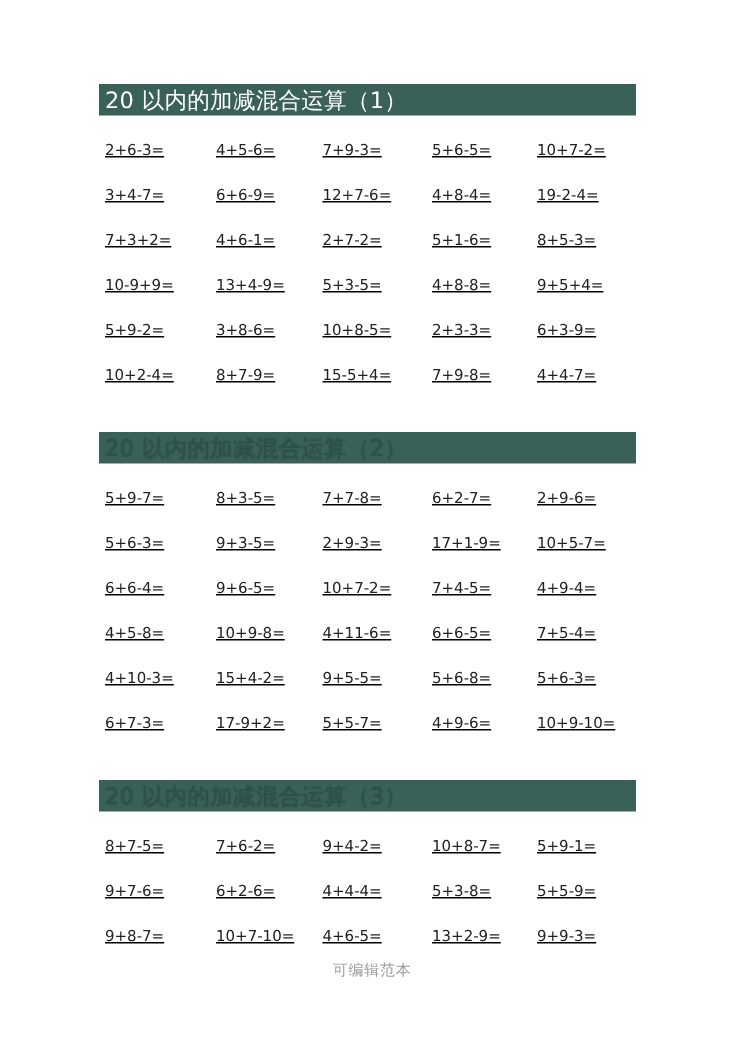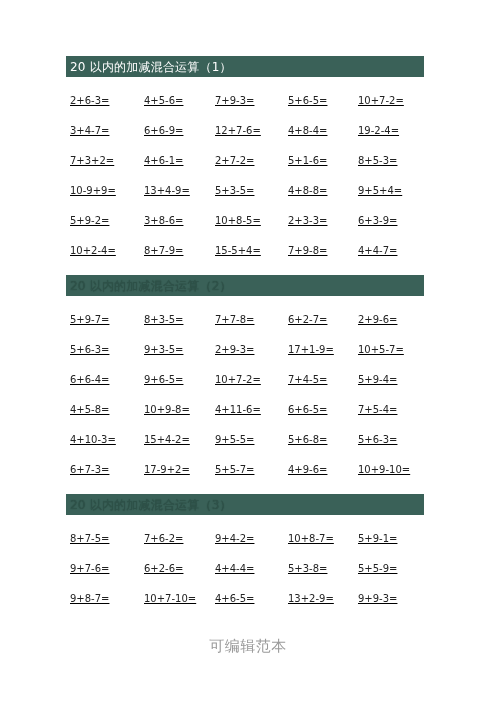--- a/index.html
+++ b/index.html
@@ -38,21 +38,21 @@
     height: 21px;
     background: #3a6158;
     box-sizing: border-box;
     padding: 1px 0 0 4px;
     display: flex;
     align-items: center;
     overflow: hidden;
   }
   .section-title {
     font-family: "DejaVu Sans", sans-serif;
-    font-size: 12px;
+    font-size: 15px;
     line-height: 13px;
     letter-spacing: 0.2px;
     white-space: nowrap;
     color: #ffffff;
   }
   
   .section.faded .section-title {
     color: #2f5249;
     opacity: 0.92;
     text-shadow: 0 0 1px rgba(20,45,38,0.7);
@@ -76,37 +76,37 @@
     font-size: 10px;
     line-height: 12px;
     color: #222222;
     white-space: nowrap;
     padding-left: 4px;
     box-sizing: border-box;
   }
 
   
   .section + .section {
-    margin-top: 9px;
+    margin-top: 22px;
   }
   .sec1 .problems { padding-top: 9px; }
   .sec2 .problems { padding-top: 9px; }
   .sec3 .problems { padding-top: 9px; }
 
   
   .footer {
     position: absolute;
     left: 0;
     top: 637px;
     width: 496px;
     text-align: center;
   }
   .footer-text {
     font-family: "DejaVu Sans", sans-serif;
-    font-size: 15px;
+    font-size: 10px;
     color: #9a9a9a;
     letter-spacing: 0.5px;
   }
 </style>
 </head>
 <body>
 
 <div class="page">
   <div class="content" id="content">
       <div class="section sec1">
@@ -175,21 +175,21 @@
             <span class="pcell">9+3-5=</span>
             <span class="pcell">2+9-3=</span>
             <span class="pcell">17+1-9=</span>
             <span class="pcell">10+5-7=</span>
           </div>
           <div class="prow">
             <span class="pcell">6+6-4=</span>
             <span class="pcell">9+6-5=</span>
             <span class="pcell">10+7-2=</span>
             <span class="pcell">7+4-5=</span>
-            <span class="pcell">5+9-4=</span>
+            <span class="pcell">4+9-4=</span>
           </div>
           <div class="prow">
             <span class="pcell">4+5-8=</span>
             <span class="pcell">10+9-8=</span>
             <span class="pcell">4+11-6=</span>
             <span class="pcell">6+6-5=</span>
             <span class="pcell">7+5-4=</span>
           </div>
           <div class="prow">
             <span class="pcell">4+10-3=</span>

